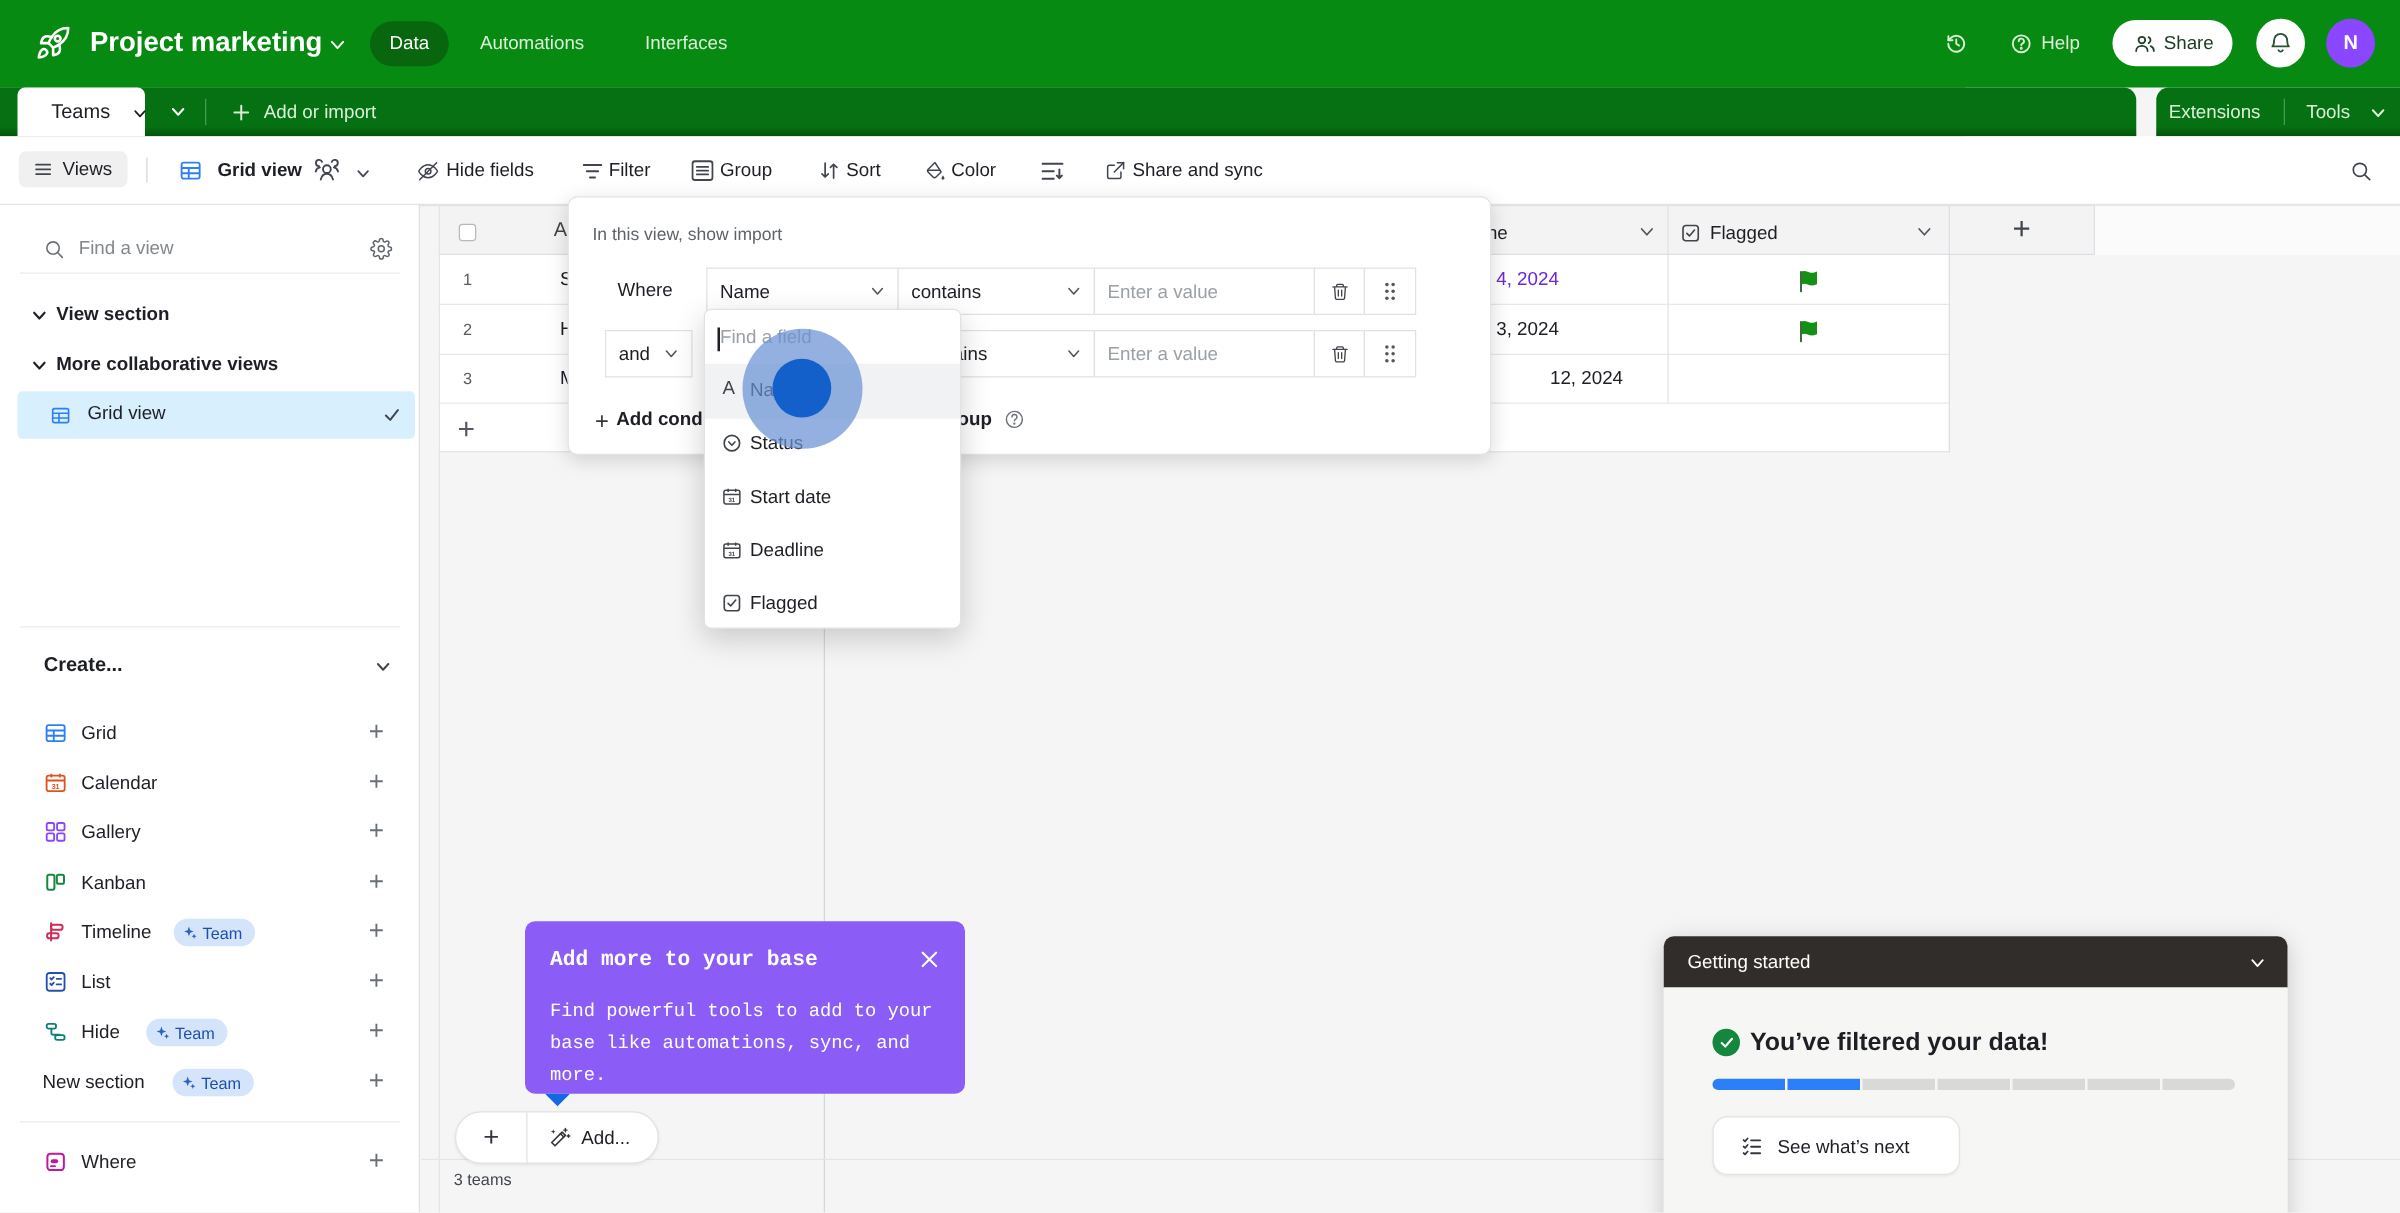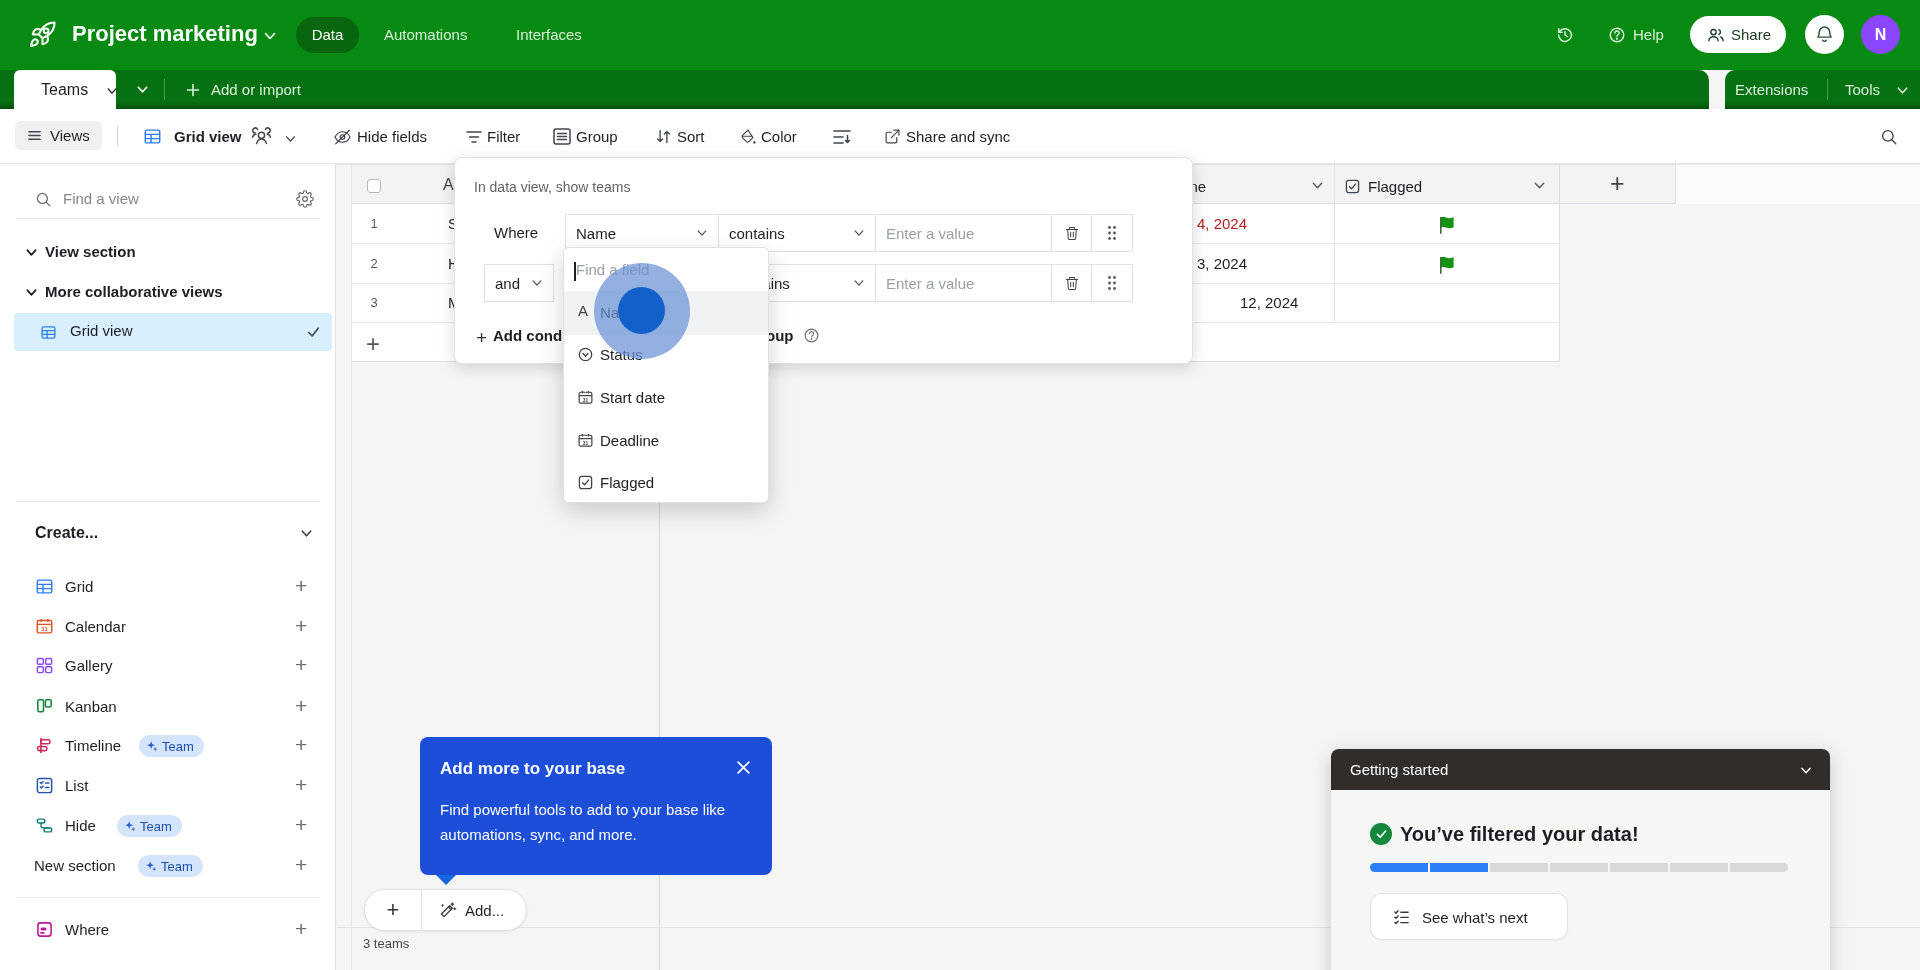--- a/index.html
+++ b/index.html
@@ -365,38 +365,38 @@
     <path d="M2.5 4.5 L7 9.5 L11.5 4.5"></path>
   </svg>
 <div class="abs" style="left:1610px; top:169px; font-size:25px; font-weight:300; color:#41454b;">+</div>
 
 <div class="abs" style="left:366px; top:204px; width:16px; height:39px; font-size:13px; color:#54585f; text-align:center; line-height:39px;">1</div>
 <div class="abs" style="left:366px; top:244px; width:16px; height:39px; font-size:13px; color:#54585f; text-align:center; line-height:39px;">2</div>
 <div class="abs" style="left:366px; top:283px; width:16px; height:39px; font-size:13px; color:#54585f; text-align:center; line-height:39px;">3</div>
 <div class="abs" style="left:448px; top:204px; font-size:15px; line-height:39px; color:#1d1f25;">Social media campaign</div>
 <div class="abs" style="left:448px; top:244px; font-size:15px; line-height:39px; color:#1d1f25;">Holiday newsletter</div>
 <div class="abs" style="left:448px; top:283px; font-size:15px; line-height:39px; color:#1d1f25;">Media kit update</div>
-<div class="abs" style="left:1197px; top:204px; font-size:15px; line-height:39px; color:#b91c1c;">4, 2024</div>
+<div class="abs" style="left:1197px; top:204px; font-size:15px; line-height:39px; color:#6d28d9;">4, 2024</div>
 <div class="abs" style="left:1197px; top:244px; font-size:15px; line-height:39px; color:#1d1f25;">3, 2024</div>
 <div class="abs" style="left:1192px; top:283px; font-size:15px; line-height:39px; color:#1d1f25;margin-left:48px;">12, 2024</div>
 <svg class="abs" style="left:1438px; top:216px;" width="18" height="18" viewBox="0 0 18 18" fill="#149114">
     <path d="M2.2 1.6c2-.9 3.9-1.1 5.9-.2 2 .9 3.9 1 5.9.3l1.6-.6v10.2l-1.3.5c-2.1.8-4.1.7-6.2-.2-1.8-.8-3.5-.7-5.3 0z"></path>
     <path d="M2 1h1.6v16.2a.8.8 0 0 1-1.6 0z" fill="#3d6b3d"></path>
   </svg>
 <svg class="abs" style="left:1438px; top:256px;" width="18" height="18" viewBox="0 0 18 18" fill="#149114">
     <path d="M2.2 1.6c2-.9 3.9-1.1 5.9-.2 2 .9 3.9 1 5.9.3l1.6-.6v10.2l-1.3.5c-2.1.8-4.1.7-6.2-.2-1.8-.8-3.5-.7-5.3 0z"></path>
     <path d="M2 1h1.6v16.2a.8.8 0 0 1-1.6 0z" fill="#3d6b3d"></path>
   </svg>
 <div class="abs" style="left:366px; top:330px; font-size:24px; font-weight:300; color:#54585f;">+</div>
 
 <div class="abs" style="left:337px; top:927px; width:1583px; height:1px; background:#e5e5e5;"></div>
 <div class="abs" style="left:363px; top:936px; font-size:13px; color:#40454e;">3 teams</div>
 
 <div class="abs" style="left:454px; top:157px; width:739px; height:207px; background:#fff; border:1px solid #e3e3e5; border-radius:8px; box-shadow:0 4px 16px rgba(0,0,0,0.15);">
-  <div class="abs" style="left:19px; top:21px; font-size:14px; color:#5f6368;">In data view, show teams</div>
+  <div class="abs" style="left:19px; top:21px; font-size:14px; color:#5f6368;">In this view, show import</div>
   <div class="abs" style="left:39px; top:56px; width:60px; font-size:15px; line-height:37px; color:#1d1f25;">Where</div>
   <div class="fsel" style="left:110px; top:56px; width:154px;">
       <span>Name</span>
       <svg class="fch" width="12" height="12" viewBox="0 0 14 14" fill="none" stroke="#52565e" stroke-width="1.5" stroke-linecap="round" stroke-linejoin="round">
         <path d="M2.5 4.5 L7 9.5 L11.5 4.5"></path>
       </svg>
     </div>
   <div class="fsel" style="left:263px; top:56px; width:158px;">
       <span>contains</span>
       <svg class="fch" width="12" height="12" viewBox="0 0 14 14" fill="none" stroke="#52565e" stroke-width="1.5" stroke-linecap="round" stroke-linejoin="round">
@@ -503,21 +503,21 @@
         <rect x="1.5" y="1.5" width="13" height="13" rx="2.4"></rect>
         <path d="M4.8 8.2 L7 10.4 L11.3 5.4" stroke-linecap="round" stroke-linejoin="round"></path>
       </svg>
     <span class="dlab">Flagged</span>
   </div>
 </div>
 
 <div class="abs" style="left:594px; top:263px; width:96px; height:96px; border-radius:50%; background:rgba(105,145,212,0.72);"></div>
 <div class="abs" style="left:618px; top:287px; width:47px; height:47px; border-radius:50%; background:#1360cb;"></div>
 
-<div class="abs" style="left:420px; top:737px; width:352px; height:138px; background:#1d4ed8; border-radius:8px;">
+<div class="abs" style="left:420px; top:737px; width:352px; height:138px; background:#8b5cf6; border-radius:8px;font-family:Liberation Mono, monospace;">
   <div class="abs" style="left:20px; top:22px; font-size:17px; font-weight:bold; color:#fff;">Add more to your base</div>
   <svg class="abs" style="left:316px; top:23px;" width="15" height="15" viewBox="0 0 14 14" fill="none" stroke="#fff" stroke-width="1.6" stroke-linecap="round">
       <path d="M2 2 L12 12 M12 2 L2 12"></path>
     </svg>
   <div class="abs" style="left:20px; top:60px; width:320px; font-size:15px; line-height:25.4px; color:#fff;">Find powerful tools to add to your base like automations, sync, and more.</div>
   <div class="abs" style="left:16px; top:138px; width:0; height:0; border-left:10px solid transparent; border-right:10px solid transparent; border-top:10px solid #1568e2;"></div>
 </div>
 
 <div class="abs" style="left:364px; top:889px; width:163px; height:42px; background:#fff; border:1px solid #e2e2e2; border-radius:21px; box-shadow:0 1px 3px rgba(0,0,0,0.08);">
   <div class="abs" style="left:56px; top:0; width:1px; height:42px; background:#e2e2e2;"></div>

